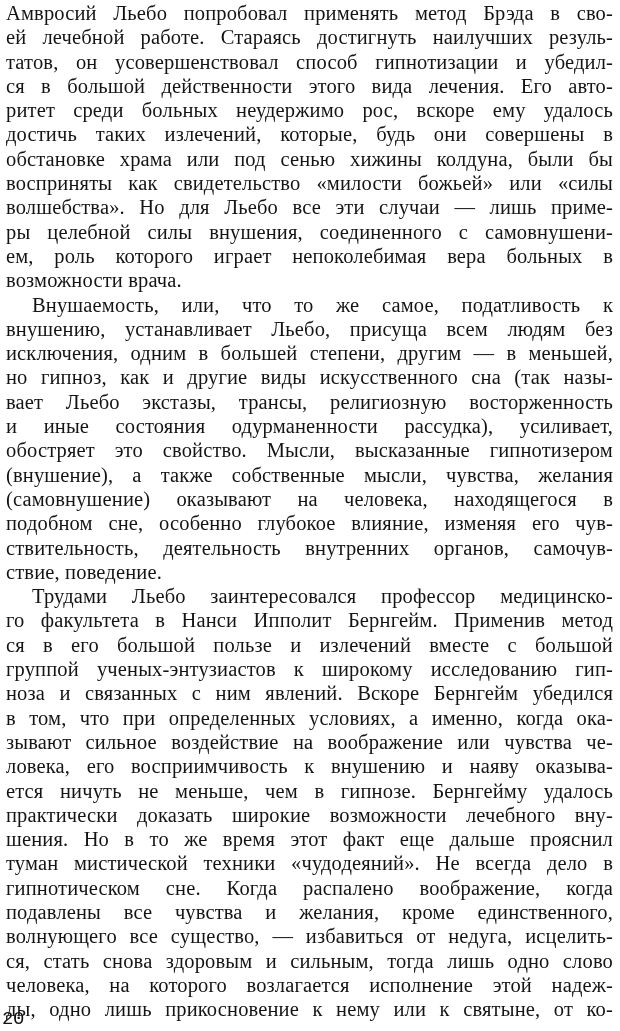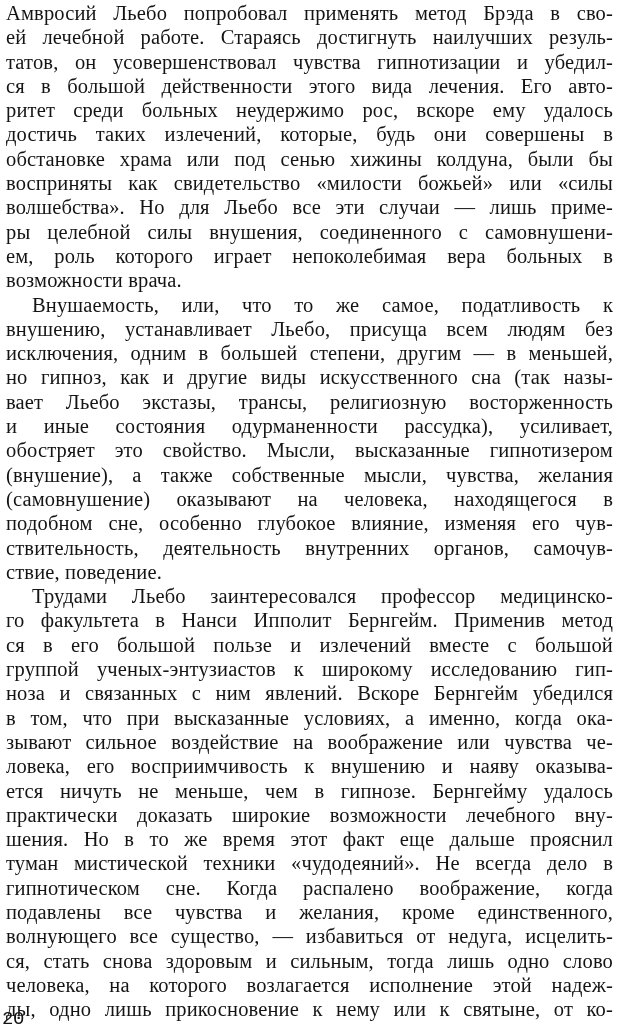--- a/index.html
+++ b/index.html
@@ -57,21 +57,21 @@
   </style>
 </head>
 <body>
 
 <div class="page">
   <div class="text-block">
 
     <div>
       <span class="line">Амвросий Льебо попробовал применять метод Брэда в сво-</span>
       <span class="line">ей лечебной работе. Стараясь достигнуть наилучших резуль-</span>
-      <span class="line">татов, он усовершенствовал чувства гипнотизации и убедил-</span>
+      <span class="line">татов, он усовершенствовал способ гипнотизации и убедил-</span>
       <span class="line">ся в большой действенности этого вида лечения. Его авто-</span>
       <span class="line">ритет среди больных неудержимо рос, вскоре ему удалось</span>
       <span class="line">достичь таких излечений, которые, будь они совершены в</span>
       <span class="line">обстановке храма или под сенью хижины колдуна, были бы</span>
       <span class="line">восприняты как свидетельство «милости божьей» или «силы</span>
       <span class="line">волшебства». Но для Льебо все эти случаи — лишь приме-</span>
       <span class="line">ры целебной силы внушения, соединенного с самовнушени-</span>
       <span class="line">ем, роль которого играет непоколебимая вера  больных  в</span>
       <span class="line last">возможности врача.</span>
     </div>
@@ -90,21 +90,21 @@
       <span class="line">ствительность, деятельность внутренних органов, самочув-</span>
       <span class="line last">ствие, поведение.</span>
     </div>
 
     <div>
       <span class="line indent">Трудами Льебо заинтересовался профессор медицинско-</span>
       <span class="line">го факультета в Нанси Ипполит Бернгейм. Применив метод</span>
       <span class="line">ся в его большой пользе и излечений вместе  с  большой</span>
       <span class="line">группой ученых-энтузиастов к широкому исследованию гип-</span>
       <span class="line">ноза и связанных с ним явлений. Вскоре Бернгейм убедился</span>
-      <span class="line">в том, что при высказанные условиях, а именно, когда ока-</span>
+      <span class="line">в том, что при определенных условиях, а именно, когда ока-</span>
       <span class="line">зывают сильное воздействие на воображение или чувства че-</span>
       <span class="line">ловека, его восприимчивость к внушению и наяву оказыва-</span>
       <span class="line">ется ничуть не меньше, чем в гипнозе. Бернгейму удалось</span>
       <span class="line">практически доказать широкие возможности лечебного вну-</span>
       <span class="line">шения. Но в то же время этот факт еще дальше прояснил</span>
       <span class="line">туман мистической техники «чудодеяний». Не всегда дело в</span>
       <span class="line">гипнотическом сне. Когда распалено воображение, когда</span>
       <span class="line">подавлены все чувства и желания,  кроме  единственного,</span>
       <span class="line">волнующего все существо, — избавиться от недуга, исцелить-</span>
       <span class="line">ся, стать снова здоровым и сильным, тогда лишь одно слово</span>

